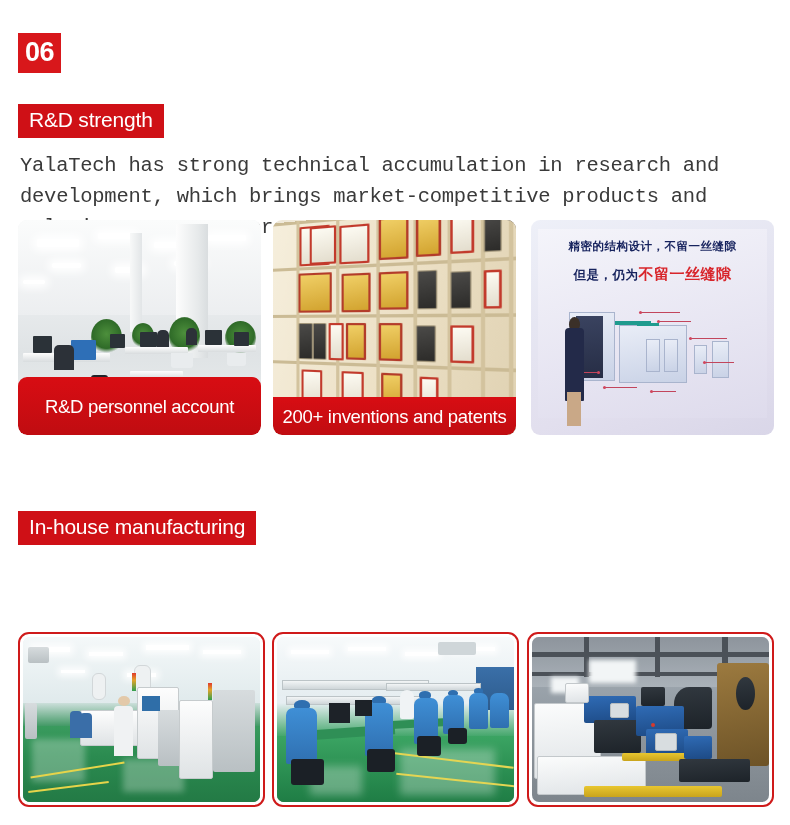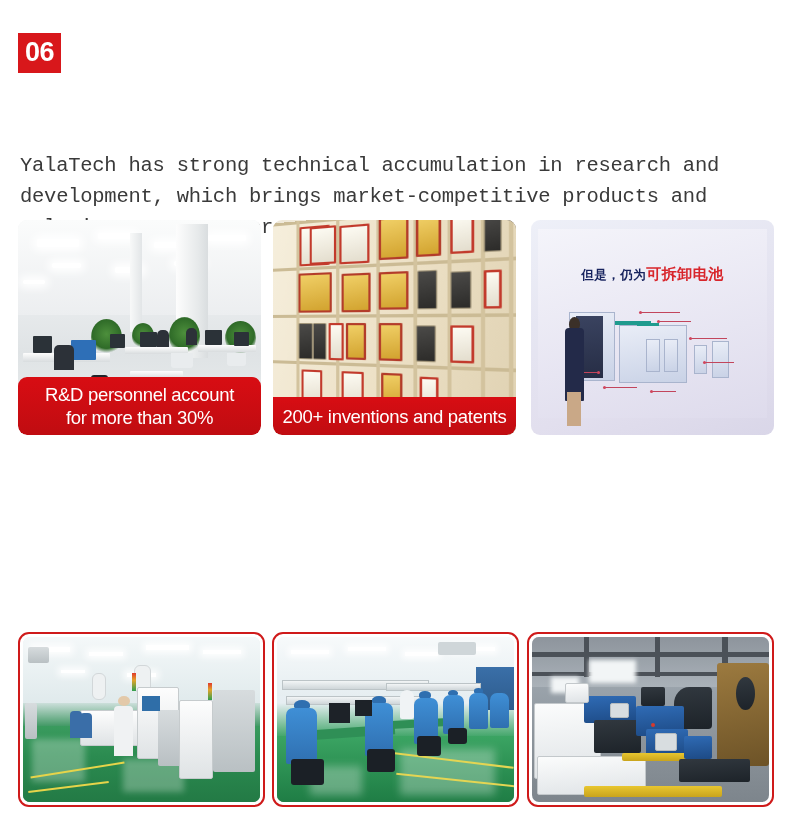--- a/index.html
+++ b/index.html
@@ -183,20 +183,21 @@
 </style>
 </head>
 <body>
 
 <div class="page">
 
   <div class="section-head">
     <span class="num-badge">06</span>
   </div>
 
+  <div class="label-chip chip-rd">R&amp;D strength</div>
   <div class="para para-rd">YalaTech has strong technical accumulation in research and development, which brings market-competitive products and solutions to customers.</div>
 
   <div class="card-row-top">
 
     <div class="card c1">
       <div class="card-photo">
         <div class="ph-office">
           <div class="ceil"></div>
           <div class="lamp" style="left:8%;top:9%;width:17%;height:3.5%;"></div>
           <div class="lamp" style="left:33%;top:6%;width:15%;height:3%;"></div>
@@ -229,21 +230,20 @@
           <div class="person" style="left:69%;top:50%;width:4.5%;height:8%;"></div>
           <div class="chair" style="left:9%;top:74%;width:11%;height:14%;"></div>
           <div class="chair" style="left:30%;top:72%;width:7%;height:10%;"></div>
           <div class="pot" style="left:63%;top:62%;width:9%;height:7%;"></div>
           <div class="pot" style="left:86%;top:62%;width:8%;height:6%;"></div>
         </div>
       </div>
       <div class="caption two-line">
         <span>
           <span>R&amp;D personnel account</span><br>
-          <span>for more than 30%</span>
         </span>
       </div>
     </div>
 
     <div class="card c2">
       <div class="card-photo">
         <div class="ph-shelf">
           <div class="rightwall"></div>
           <div class="floor2"></div>
           <div class="unit">
@@ -286,21 +286,22 @@
           </div>
         </div>
       </div>
       <div class="caption one-line">200+ inventions and patents</div>
     </div>
 
     <div class="card c3">
       <div class="card-photo">
         <div class="ph-stage">
           <div class="screen"></div>
-          <div class="cn2"><span>但是，仍为</span><span class="hl">可拆卸电池</span></div>
+          <div class="cn1">精密的结构设计，不留一丝缝隙</div>
+          <div class="cn2"><span>但是，仍为</span><span class="hl">不留一丝缝隙</span></div>
           <div class="diagram">
             <div class="cab" style="left:2%;top:6%;width:26%;height:72%;"></div>
             <div class="door" style="left:6%;top:10%;width:15%;height:64%;"></div>
             <div class="teal" style="left:28%;top:16%;width:20%;height:4%;"></div>
             <div class="cab" style="left:30%;top:20%;width:38%;height:60%;"></div>
             <div class="cab" style="left:45%;top:34%;width:8%;height:34%;"></div>
             <div class="cab" style="left:55%;top:34%;width:8%;height:34%;"></div>
             <div class="cab" style="left:72%;top:40%;width:7%;height:30%;"></div>
             <div class="cab" style="left:82%;top:36%;width:9%;height:38%;"></div>
             <div class="teal" style="left:40%;top:18%;width:12%;height:3%;"></div>
@@ -321,20 +322,21 @@
           </div>
           <div class="speaker-h"></div>
           <div class="speaker-b"></div>
           <div class="speaker-l"></div>
         </div>
       </div>
     </div>
 
   </div>
 
+  <div class="label-chip chip-mfg">In-house manufacturing</div>
 
   <div class="card-row-bot">
 
     <div class="frame f1">
       <div class="frame-inner">
         <div class="ph-smt">
           <div class="ceil2"></div>
           <div class="strip" style="left:4%;top:6%;width:16%;height:3%;"></div>
           <div class="strip" style="left:28%;top:9%;width:14%;height:2.5%;"></div>
           <div class="strip" style="left:52%;top:5%;width:18%;height:3%;"></div>

